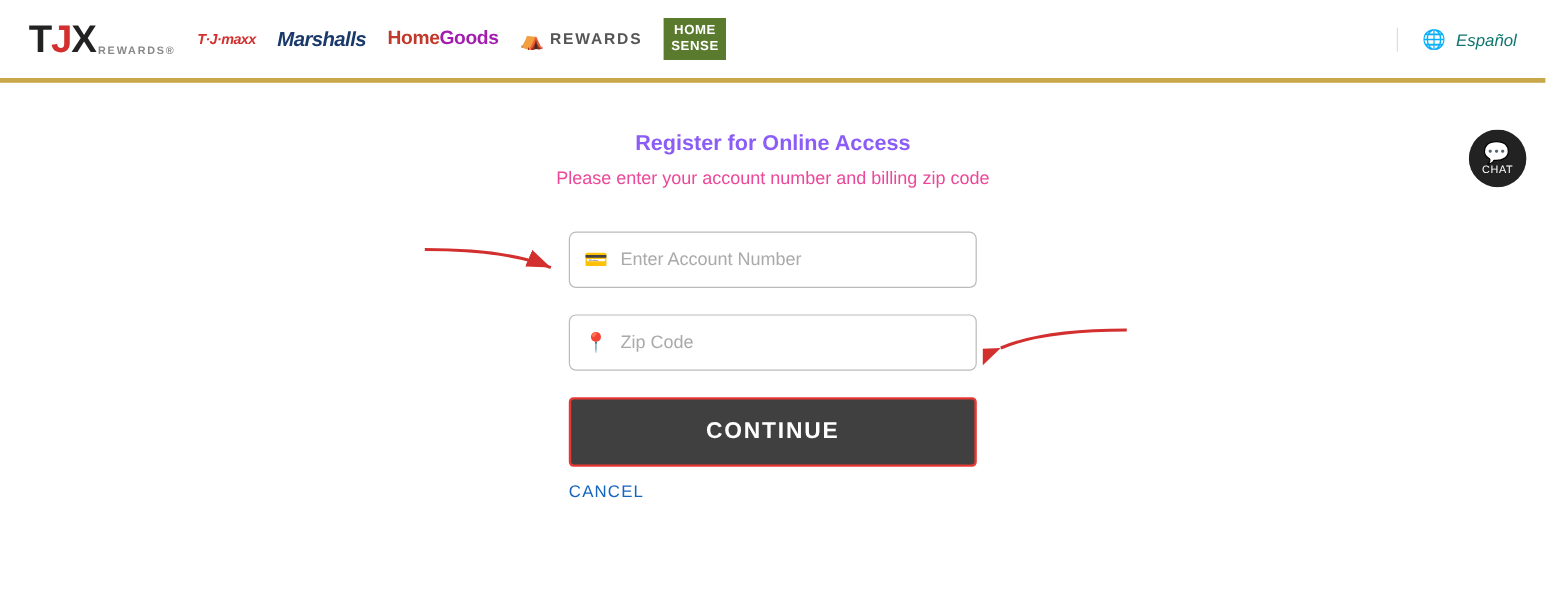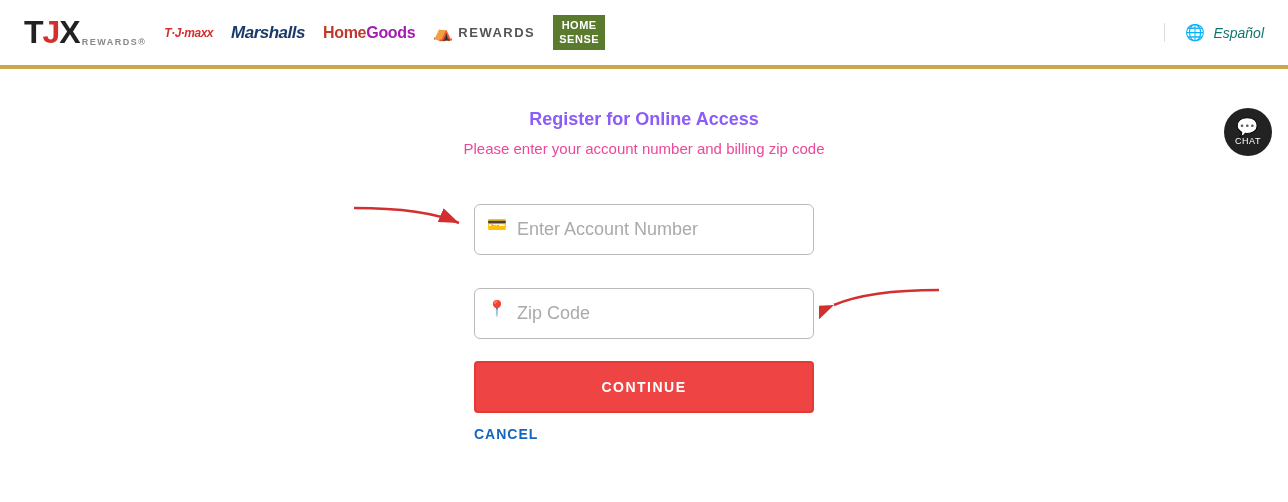--- a/index.html
+++ b/index.html
@@ -129,58 +129,57 @@
     .input-wrapper {
       position: relative;
       width: 100%;
       margin-bottom: 22px;
     }
     .input-field {
       width: 100%;
       padding: 14px 16px 14px 42px;
       border: 1.5px solid #bbb;
       border-radius: 6px;
-      font-size: 18px;
+      font-size: 15px;
       color: #aaa;
       outline: none;
       background: #fff;
-      margin-top: 11px;
     }
     .input-field::placeholder { color: #aaa; }
     .input-icon {
       position: absolute;
       left: 13px;
       top: 50%;
       transform: translateY(-50%);
       color: #aaa;
       font-size: 16px;
     }
 
     
     .continue-btn {
       width: 100%;
       padding: 16px;
-      background: #ef4444;
+      background: #404040;
       color: #fff;
       border: 2.5px solid #e53935;
       border-radius: 4px;
-      font-size: 14px;
+      font-size: 19px;
       font-weight: 700;
       letter-spacing: 1.5px;
       cursor: pointer;
       margin-bottom: 12px;
       text-transform: uppercase;
     }
 
     .cancel-link {
       font-size: 14px;
       color: #1565c0;
       text-decoration: none;
       letter-spacing: 1px;
-      font-weight: 700;
+      font-weight: 400;
       cursor: pointer;
       text-transform: uppercase;
       margin-top: 34px;
     }
 
     
     .annotation-container {
       position: relative;
       width: 340px;
     }

